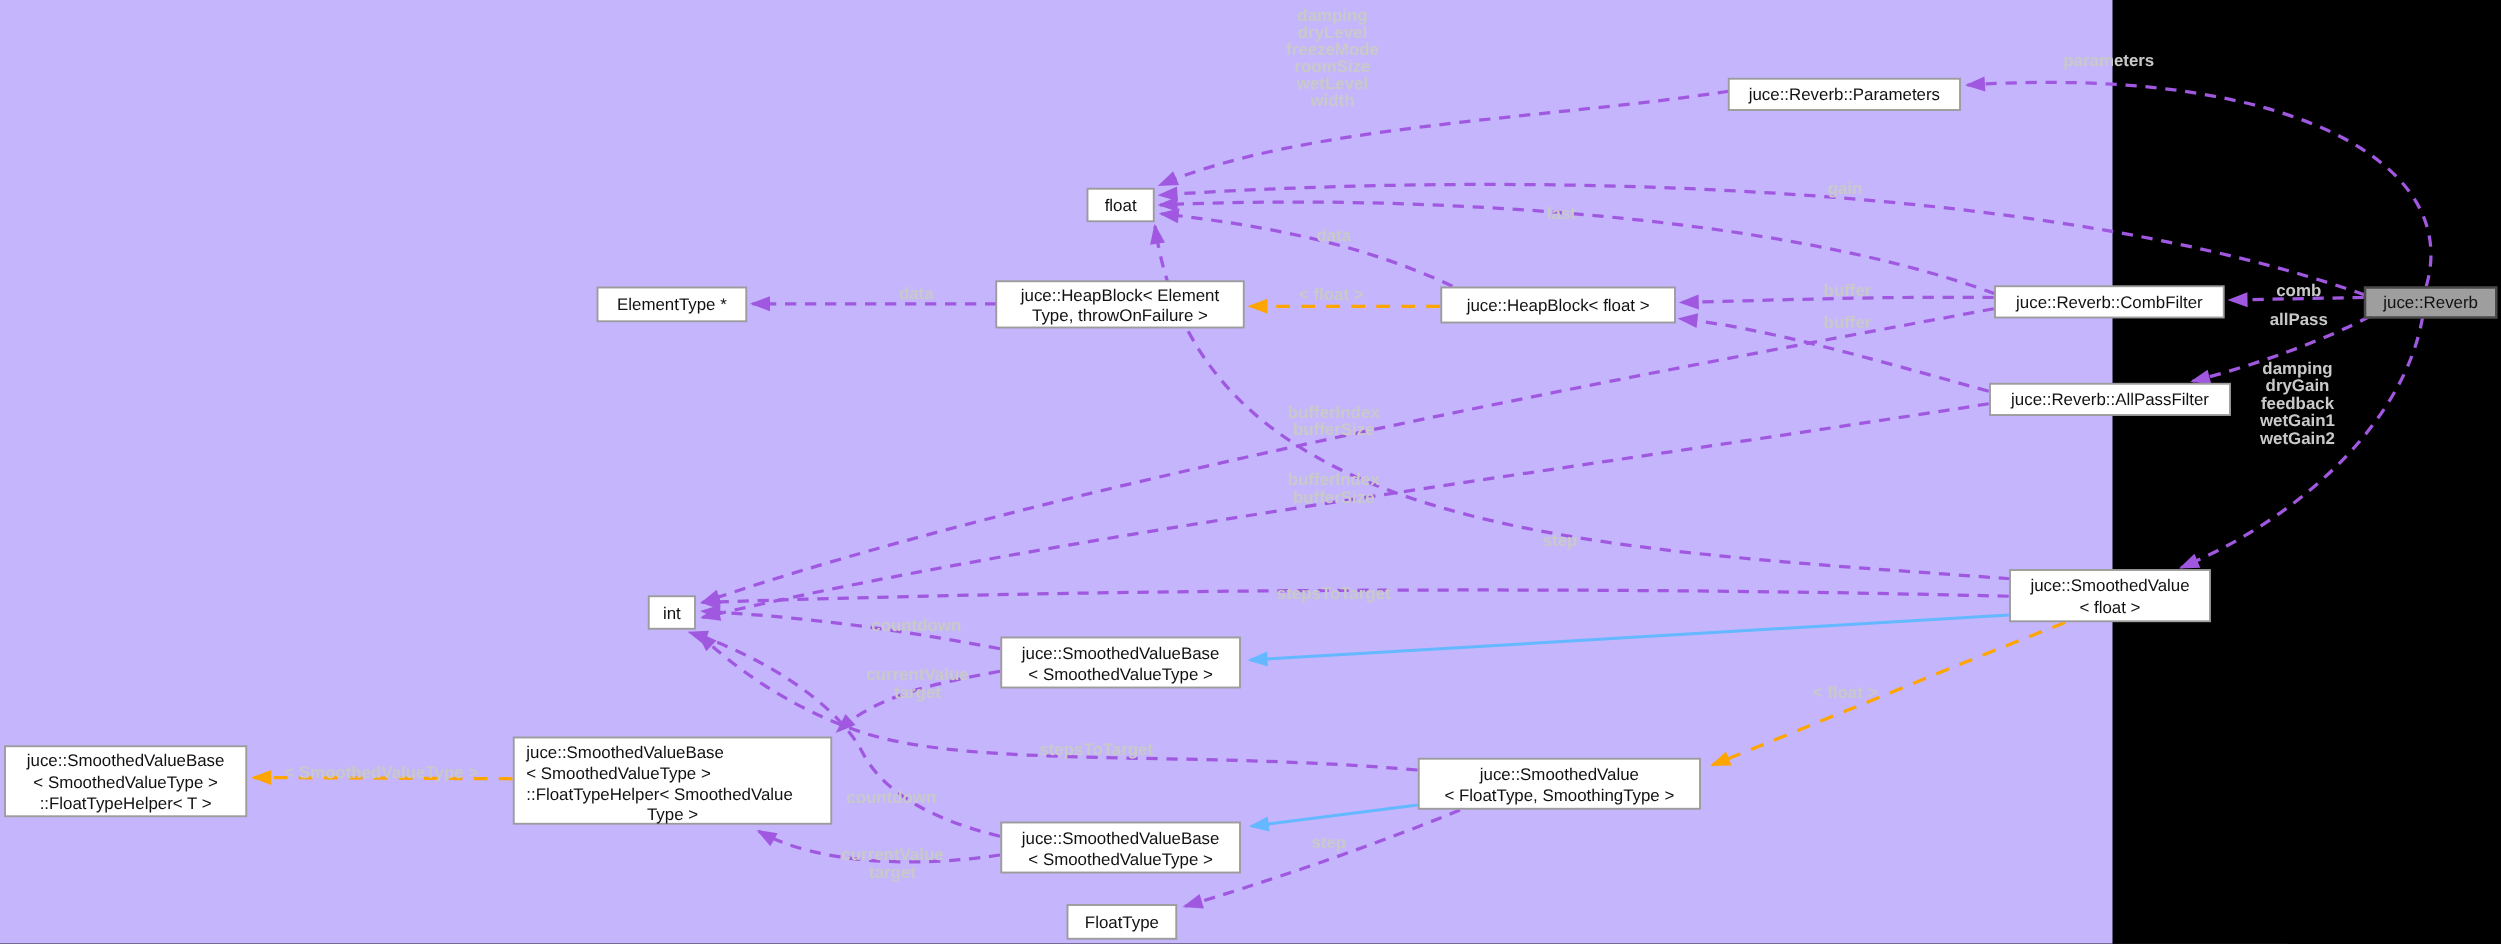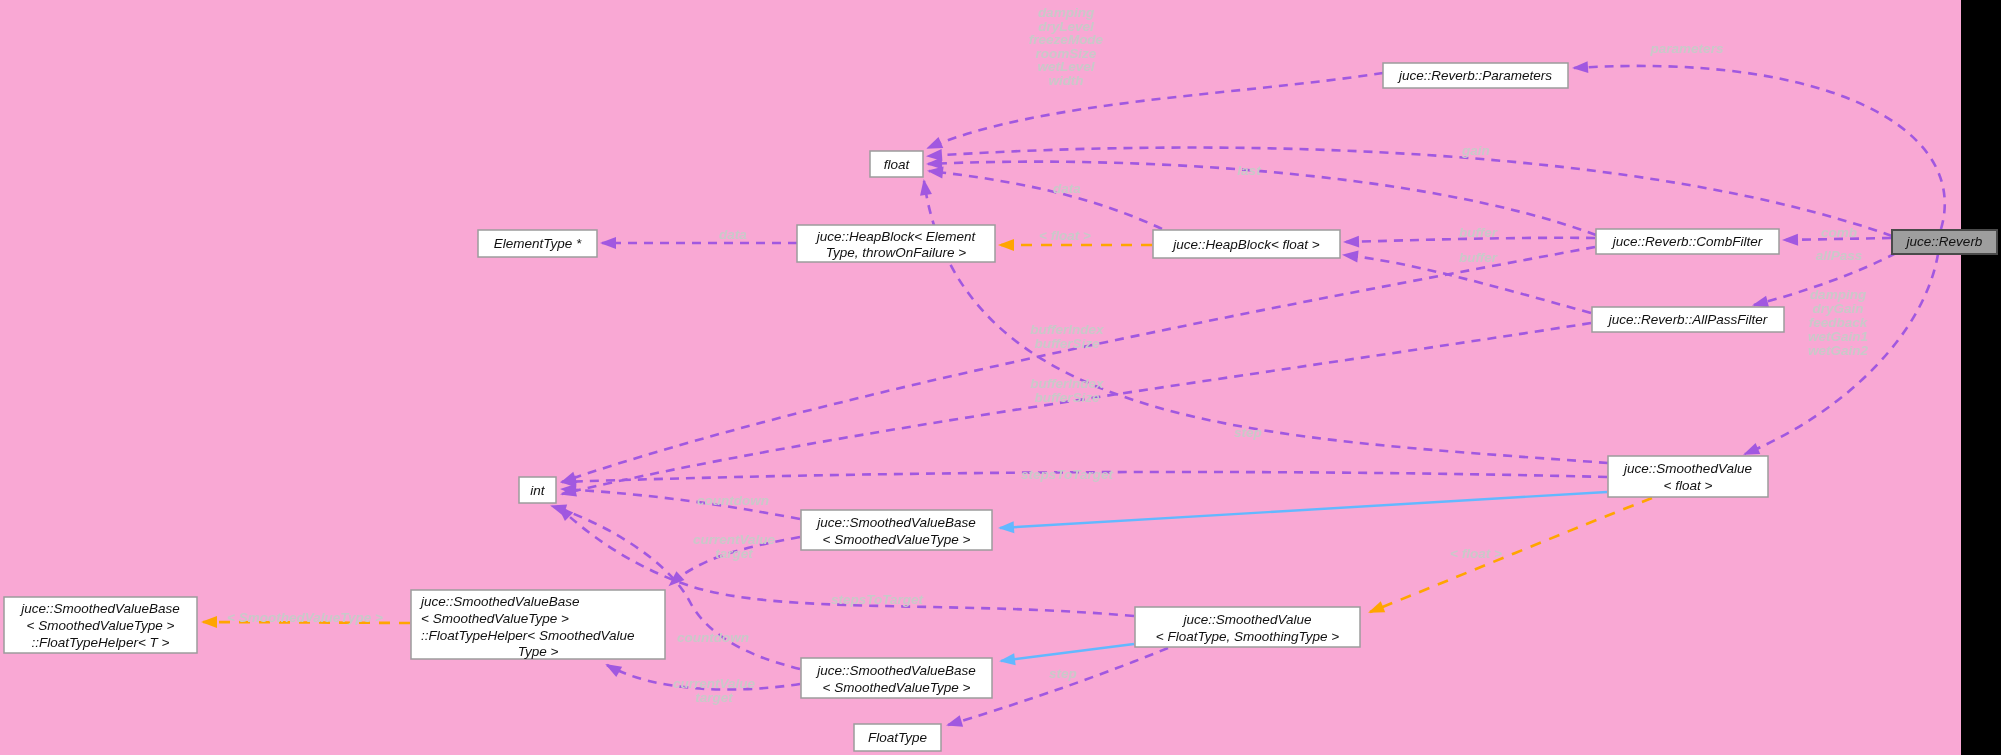--- a/index.html
+++ b/index.html
@@ -1,16 +1,16 @@
 <!DOCTYPE html>
 <html><head>
 <meta charset="utf-8">
 <style>
   html,body{margin:0;padding:0;background:#000;}
-  .stage{width:1961px;height:755px;background:#f9a8d4;position:relative;font-family:"Liberation Sans",sans-serif;font-style:italic;}
+  .stage{width:1690px;height:755px;background:#c4b5fd;position:relative;font-family:"Liberation Sans",sans-serif;}
   svg{display:block;}
   .nb{fill:#ffffff;stroke:#9c9c9c;stroke-width:1.5;}
   .nb.hl{fill:#9e9e9e;stroke:#4a4a4a;stroke-width:2;}
   .nt{fill:#111111;font-size:13.5px;font-family:"Liberation Sans",sans-serif;text-anchor:middle;}
   .nt.left{text-anchor:start;}
   .el{fill:#c9c9c9;font-size:13.5px;font-weight:600;font-family:"Liberation Sans",sans-serif;text-anchor:middle;}
   .e{fill:none;}
   .u{stroke:#a158e0;stroke-width:2.6;stroke-dasharray:9 7;}
   .t{stroke:#ffa500;stroke-width:2.6;stroke-dasharray:11 9;}
   .i{stroke:#63b8ff;stroke-width:2.4;}

